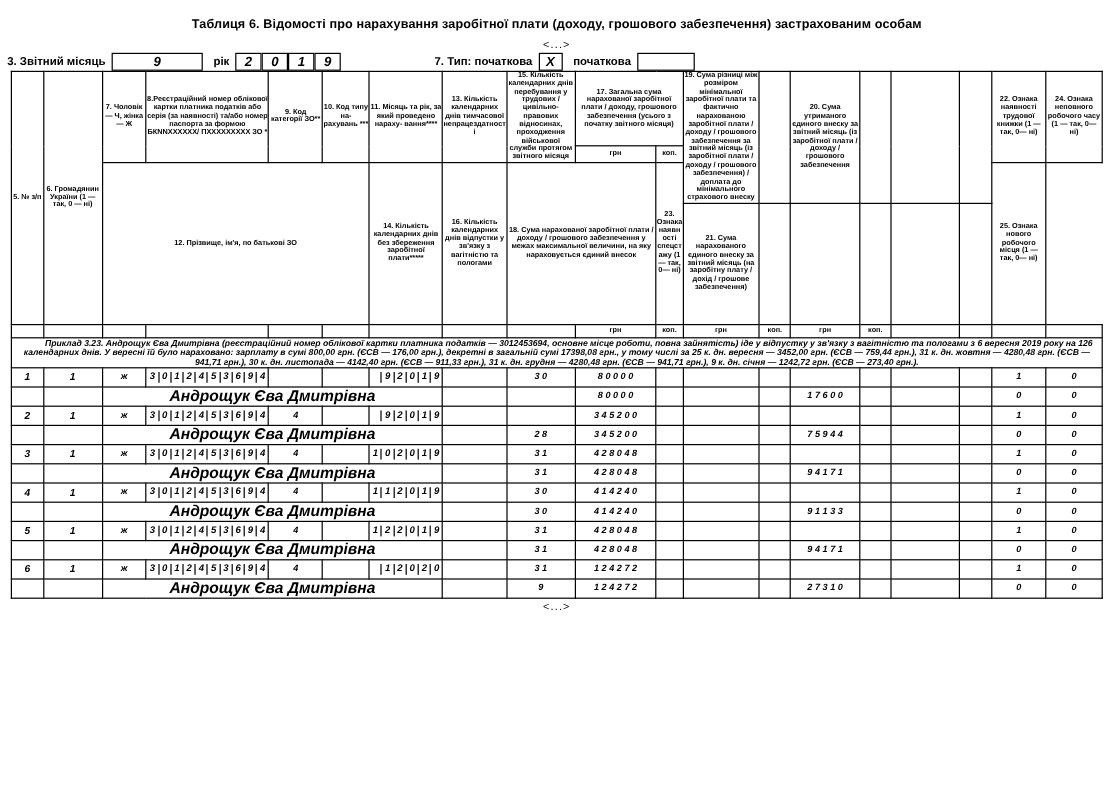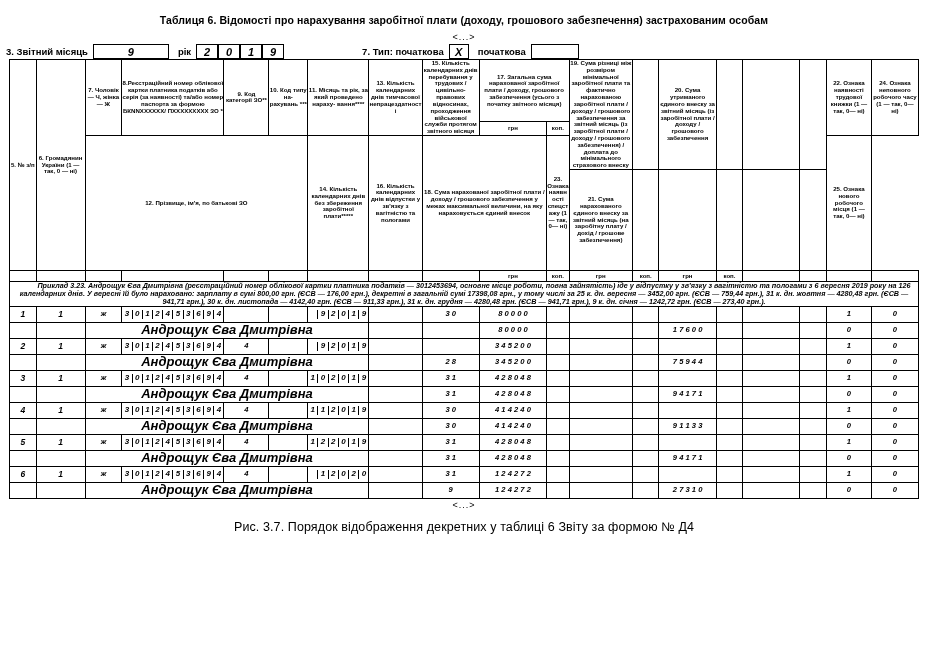--- a/index.html
+++ b/index.html
@@ -613,15 +613,14 @@
       <td class="data-num"></td>
       <td class="data-num">0</td>
       <td class="data-num">0</td>
     </tr>
 
   </tbody>
     </table>
 
   <div class="bottom-ellipsis">&lt;...&gt;</div>
 
-  <div class="caption">Рис. 3.7. Порядок відображення декретних у таблиці 6 Звіту за формою № Д4</div>
 
 </div>
 
 </body></html>

